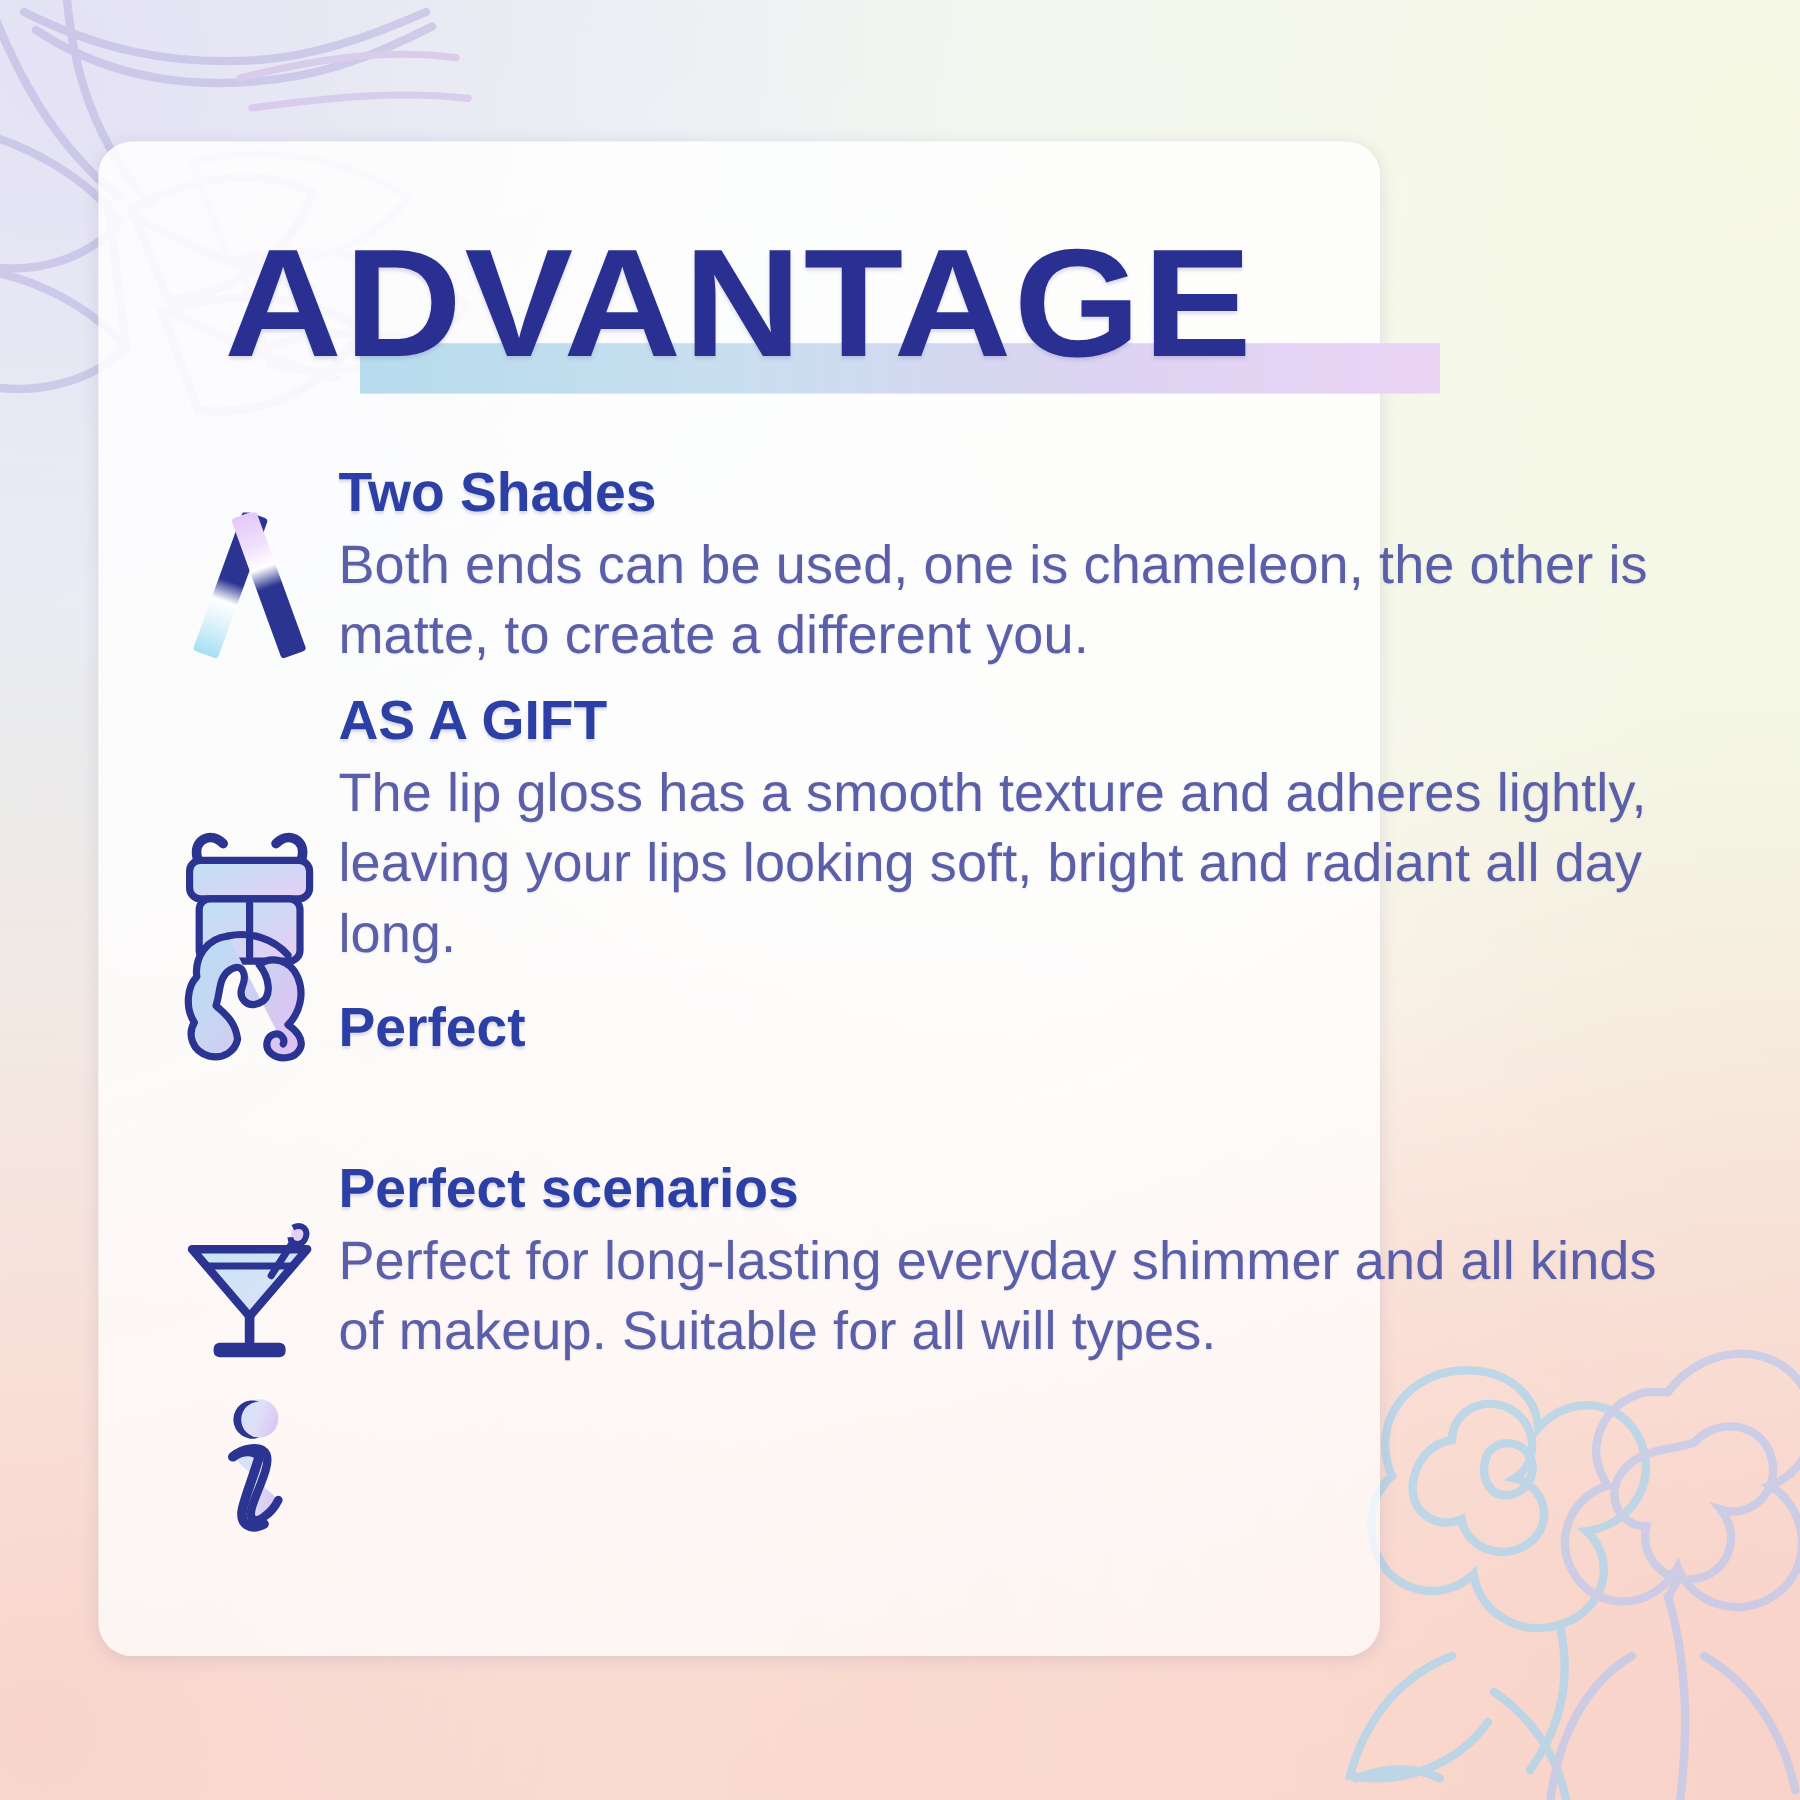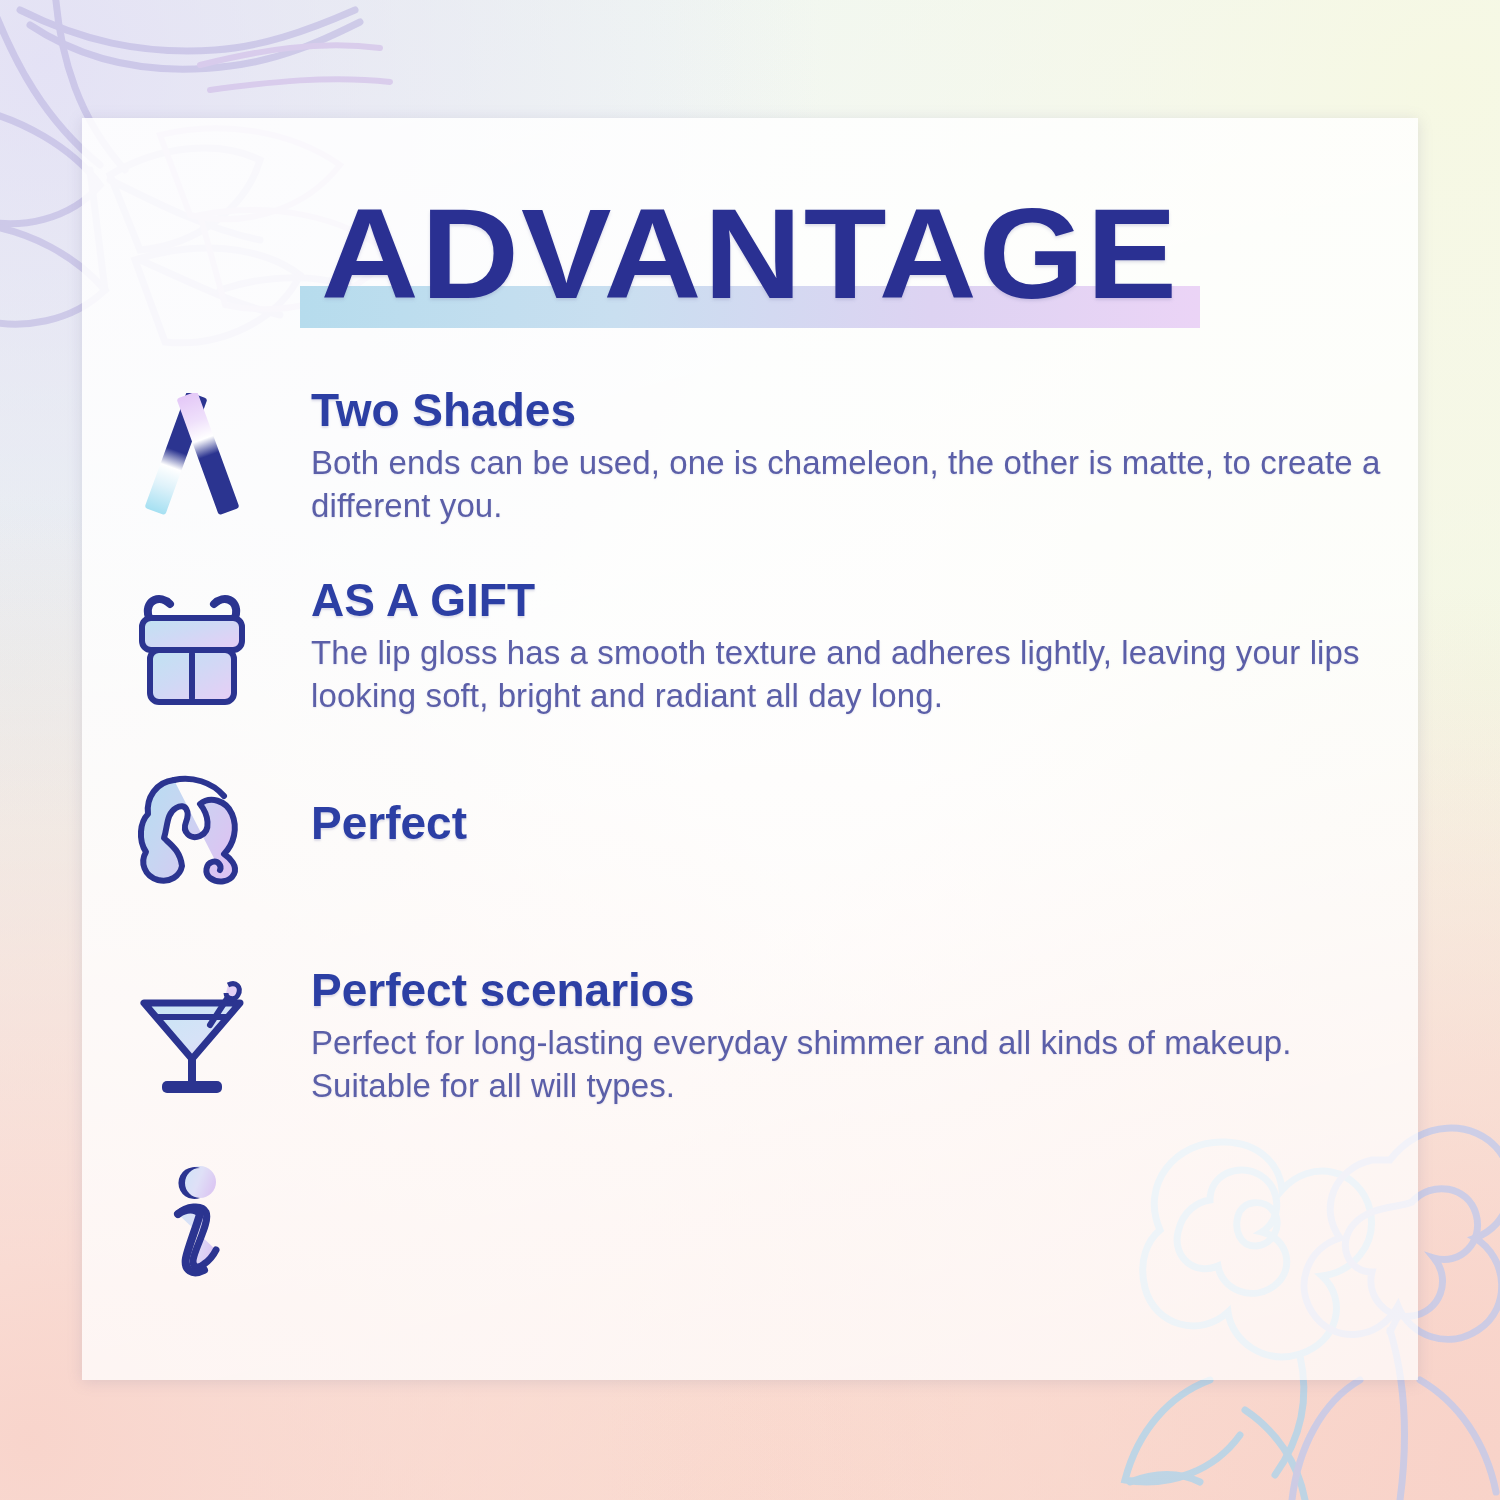--- a/index.html
+++ b/index.html
@@ -27,26 +27,27 @@
 
   
   .deco { position:absolute; pointer-events:none; }
   #deco-tl { left:-40px;  top:-30px;  width:470px; height:430px; opacity:.55; }
   #deco-br { right:-30px; bottom:-40px; width:470px; height:460px; opacity:.65; }
 
   
   #card {
     position:absolute;
     left:82px; top:118px;
-    width:1336px; height:1262px;
+    width:1068px; height:1262px;
     background:linear-gradient(165deg,
         rgba(255,255,255,.88) 0%,
         rgba(255,255,255,.80) 45%,
         rgba(255,255,255,.72) 100%);
     box-shadow:0 2px 14px rgba(110,105,150,.18);
+    border-radius:28px;
   }
 
   
   #title-wrap {
     position:absolute; left:0; top:72px; width:100%;
     text-align:center;
   }
   #title-bar {
     position:absolute;
     left:218px; top:168px;
@@ -61,25 +62,24 @@
     letter-spacing:2px;
     color:#2a3092;
     line-height:1;
     transform:scaleX(1.06);
     text-shadow:0 2px 3px rgba(120,120,170,.25);
   }
 
   
   .feature {
     position:absolute;
-    left:40px;
+    left:56px;
     width:1270px;
     display:flex;
-    align-items:center;
-    gap:45px;
+    align-items:flex-end;
   }
   #f0 { top:268px; }
   #f1 { top:458px; }
   #f2 { top:648px; }
   #f3 { top:848px; }
   #f4 { top:1040px; }
 
   .f-icon {
     width:140px; min-width:140px;
     display:flex; justify-content:center; align-items:flex-start;
@@ -92,21 +92,21 @@
     font-weight:bold;
     font-size:46px;
     letter-spacing:0px;
     color:#2c3fa4;
     line-height:1.06;
     margin-bottom:7px;
     text-shadow:0 2px 2px rgba(130,130,180,.25);
   }
   .f-desc {
     font-family:"Liberation Sans Narrow","Liberation Sans", sans-serif;
-    font-size:33px;
+    font-size:45px;
     line-height:1.30;
     color:#5b5fa8;
     letter-spacing:.1px;
     text-shadow:0 1px 2px rgba(140,140,190,.20);
   }
 </style>
 </head>
 <body>
 
 <div id="stage">

